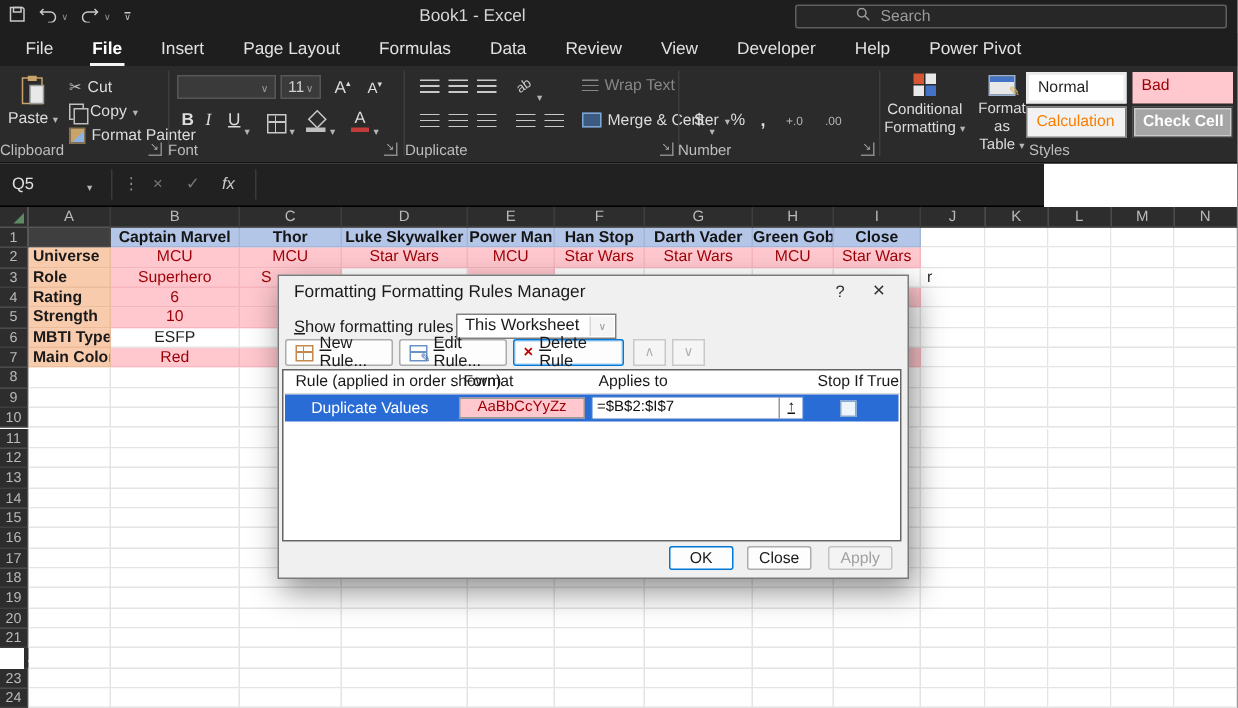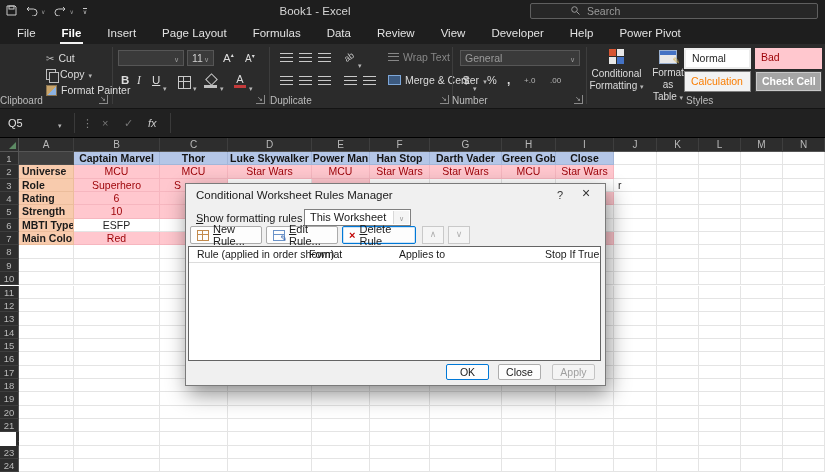--- a/index.html
+++ b/index.html
@@ -101,21 +101,21 @@
   .fat-ic::after{content:"\270E";position:absolute;right:-4px;bottom:-4px;font-size:9px;color:#d9b65c}
   .gallery{position:absolute;left:684px;top:4px;display:grid;grid-template-columns:67px 67px;grid-template-rows:21px 21px;gap:2px 4px}
   .gal{font-size:10.5px;line-height:19px;padding-left:6px;white-space:nowrap;overflow:hidden;box-sizing:border-box}
   .gal-normal{background:#fff;color:#1f1f1f;border:2px solid #ececec;line-height:17px}
   .gal-bad{background:#ffc7ce;color:#9c0006}
   .gal-calculation{background:#f2f2f2;color:#fa7d00;border:1px solid #7f7f7f}
   .gal-check{background:#a5a5a5;color:#fff;font-weight:bold;border:1px solid #3f3f3f;box-shadow:inset 0 0 0 1px #c9c9c9}
   #gl-styles{left:686px;width:136px}
 
   
-  .fbar{position:absolute;left:0;top:109px;width:825px;height:28px;background:#212121;border-bottom:1px solid #000}
+  .fbar{position:absolute;left:0;top:109px;width:696px;height:28px;background:#212121;border-bottom:1px solid #000}
   .fbar .namebox{position:absolute;left:8px;top:0;height:28px;line-height:28px;font-size:11px;color:#e0e0e0}
   .fbar .nb-car{position:absolute;left:58px;top:0;height:28px;line-height:28px}
   .fbar .vline{position:absolute;top:4px;height:20px;width:1px;background:#3a3a3a}
   .fbar .dots{position:absolute;left:82px;top:0;height:28px;line-height:28px;color:#8a8a8a;font-size:11px}
   .fbar .fx-x{position:absolute;left:102px;top:0;height:28px;line-height:28px;color:#787878;font-size:11px}
   .fbar .fx-ok{position:absolute;left:124px;top:0;height:28px;line-height:28px;color:#787878;font-size:11px}
   .fbar .fx{position:absolute;left:148px;top:0;height:28px;line-height:28px;color:#c9c9c9;font-size:11px;font-style:italic}
 
   
   .sheet{position:absolute;left:0;top:138px;width:825px;height:334px;background:#fff;overflow:hidden}
@@ -221,20 +221,28 @@
       <div class="tab">Formulas</div>
       <div class="tab">Data</div>
       <div class="tab">Review</div>
       <div class="tab">View</div>
       <div class="tab">Developer</div>
       <div class="tab">Help</div>
       <div class="tab">Power Pivot</div>
     </div>
 
   <div class="ribbon">
+    <div id="rb-paste">
+      <svg width="18" height="21" viewBox="0 0 18 21">
+          <rect x="2" y="2" width="13" height="17" fill="none" stroke="#c9a46a"></rect>
+          <rect x="5.5" y="0.5" width="6" height="3.5" fill="#c9a46a"></rect>
+          <rect x="7" y="7" width="9" height="12" fill="#e8e8e8" stroke="#9a9a9a"></rect>
+        </svg>
+      <span><span>Paste</span> <span class="car"></span></span>
+    </div>
     <div class="rbrow" id="rb-cut">
         <span class="ic-scissors"></span>
         <span>Cut</span>
       </div>
     <div class="rbrow" id="rb-copy">
         <span class="copy-ic"></span>
         <span>Copy</span>
         <span class="car"></span>
       </div>
     <div class="rbrow" id="rb-fp">
@@ -260,20 +268,21 @@
     <span class="fbtn" id="fnt-u">U</span>
     <span class="car" id="fnt-u-car" style="position:absolute"></span>
     <span class="bord-ic"></span>
     <span class="car" id="bord-car"></span>
     <span class="fill-ic"></span>
     <span class="fill-bar"></span>
     <span class="car" id="fill-car"></span>
     <span class="fc-ic">A</span>
     <span class="fc-bar"></span>
     <span class="car" id="fc-car"></span>
+    <div class="glabel" id="gl-font">Font</div>
     <span class="launch" id="ln-font"></span>
     <div class="gsep" style="left:269px"></div>
 
     <span class="li" style="left:280px;top:9px"></span>
     <span class="li" style="left:299px;top:9px"></span>
     <span class="li" style="left:318px;top:9px"></span>
     <span id="al-or">ab</span>
     <span class="car" id="al-or-car"></span>
     <span class="li" style="left:280px;top:32px"></span>
     <span class="li" style="left:299px;top:32px"></span>
@@ -286,24 +295,20 @@
       </div>
     <div id="rb-merge">
         <span class="merge-ic"></span>
         <span>Merge &amp; Center</span>
         <span class="car"></span>
       </div>
     <div class="glabel" id="gl-align">Duplicate</div>
     <span class="launch" id="ln-align"></span>
     <div class="gsep" style="left:452px"></div>
 
-    <div class="combo" id="num-fmt">
-        <span class="dim">General</span>
-        <span class="vee2"></span>
-      </div>
     <span id="num-cur">$</span>
     <span class="car" id="num-cur-car"></span>
     <span id="num-pct">%</span>
     <span id="num-com">,</span>
     <span id="num-inc">+.0</span>
     <span id="num-dec">.00</span>
     <div class="glabel" id="gl-num">Number</div>
     <span class="launch" id="ln-num"></span>
     <div class="gsep" style="left:586px"></div>
 
@@ -716,21 +721,21 @@
       <div class="cell " style="left: 614px; top: 321.05px; width: 43px; height: 13.35px;"></div>
       <div class="cell " style="left: 657px; top: 321.05px; width: 42px; height: 13.35px;"></div>
       <div class="cell " style="left: 699px; top: 321.05px; width: 42px; height: 13.35px;"></div>
       <div class="cell " style="left: 741px; top: 321.05px; width: 42px; height: 13.35px;"></div>
       <div class="cell " style="left: 783px; top: 321.05px; width: 42px; height: 13.35px;"></div>
       <div class="frag frag-red" style="left: 174px; top: 40.7px; height: 13.35px;">S</div>
       <div class="frag frag-dark" style="left: 618px; top: 40.7px; height: 13.35px;">r</div>
     </div>
 
   <div class="dlg">
-    <div class="dlg-title">Conditional Worksheet Rules Manager</div>
+    <div class="dlg-title">Formatting Formatting Rules Manager</div>
     <div class="dlg-help">?</div>
     <div class="dlg-x">×</div>
     <div class="dlg-showlabel"><span class="ul-first">Show formatting rules for:</span></div>
     <div class="dlg-select">
       <span>This Worksheet</span>
       <span class="dd-caret vee2"></span>
     </div>
     <div class="dlg-btn" id="btn-new">
         <span class="nr-icon"></span>
         <span class="ul-first">New Rule...</span>
@@ -745,19 +750,28 @@
       </div>
     <div class="dlg-updown" id="btn-up">∧</div>
     <div class="dlg-updown" id="btn-down">∨</div>
     <div class="dlg-list">
       <div class="dlg-listhdr">
           <span class="dlg-col c1">Rule (applied in order shown)</span>
           <span class="dlg-col c2">Format</span>
           <span class="dlg-col c3">Applies to</span>
           <span class="dlg-col c4">Stop If True</span>
         </div>
+      <div class="dlg-row">
+        <span class="rule-name">Duplicate Values</span>
+        <span class="rule-fmt">AaBbCcYyZz</span>
+        <span class="rule-applies">
+          <span class="ra-text">=$B$2:$I$7</span>
+          <span class="ra-btn"></span>
+        </span>
+        <span class="rule-check"></span>
+      </div>
     </div>
     <div class="dlg-foot" id="btn-ok">OK</div>
     <div class="dlg-foot" id="btn-close">Close</div>
     <div class="dlg-foot" id="btn-apply">Apply</div>
   </div>
 
 </div>
 
 </body></html>

